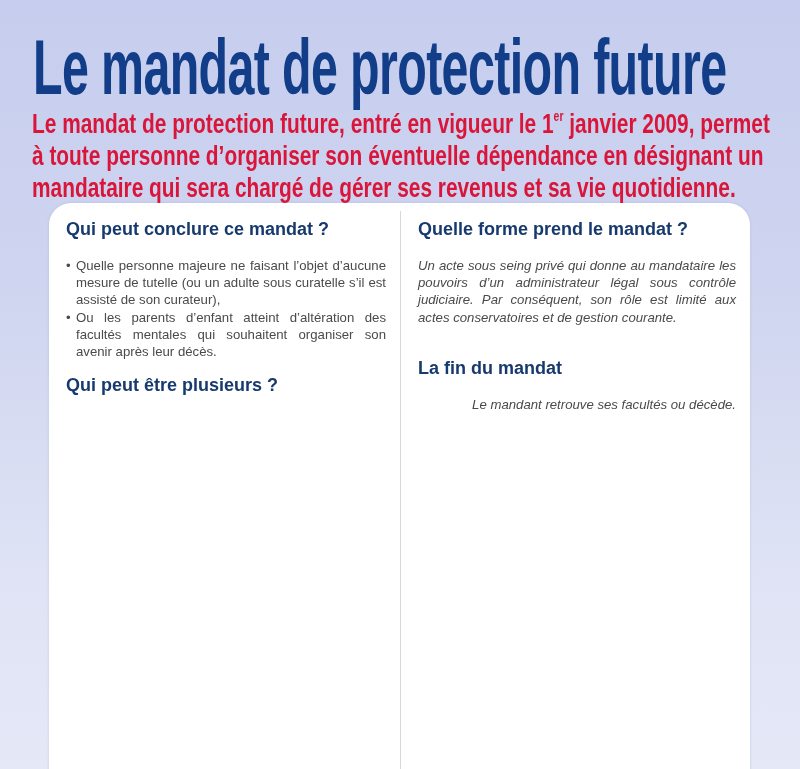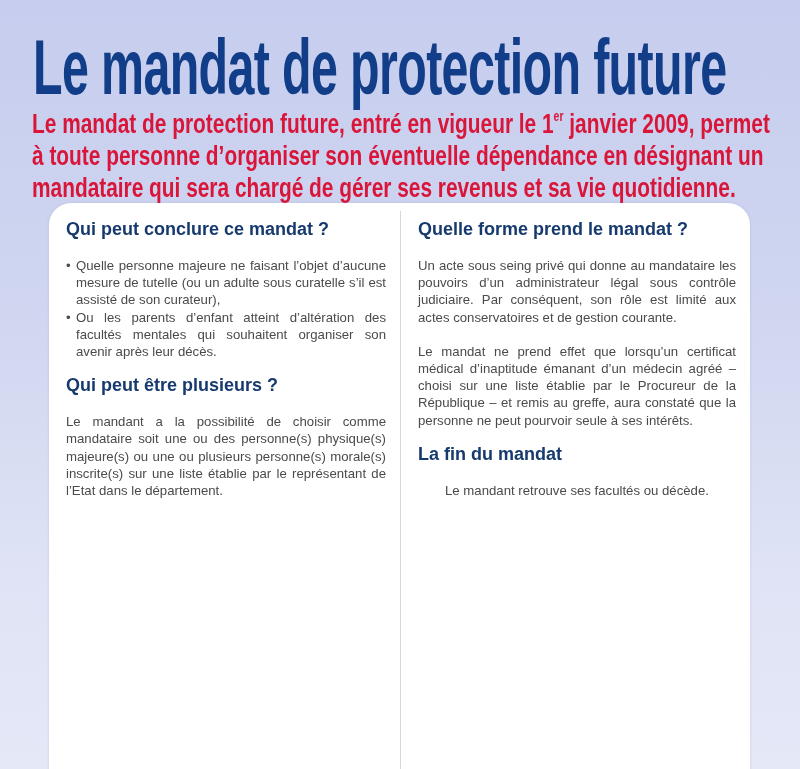--- a/index.html
+++ b/index.html
@@ -48,23 +48,23 @@
   .col { position: absolute; top: 18px; }
   .col-left { left: 17px; width: 320px; }
   .col-right { left: 369px; width: 318px; }
   .section { margin: 0; }
   .section-heading {
     font-weight: bold; font-size: 18px; color: #173a6e;
     margin: 0 0 19px 0; line-height: 17px;
   }
   .para {
     font-size: 13.2px; line-height: 17.2px; color: #4a4a4a;
-    text-align: justify; margin: 0;
+    text-align: justify; margin: 0; font-style: italic;
   }
-  .para.ragged { text-align: center; }
+  .para.ragged { text-align: right; }
   .bullet-list { list-style: none; padding: 0; margin: 0; }
   .bullet-list li {
     position: relative; padding-left: 10px;
     font-size: 13.2px; line-height: 17.2px; color: #4a4a4a;
     text-align: justify;
   }
   .bullet-list li .dot { position: absolute; left: 0; top: 0; }
   .gap-a { height: 17px; }
   .gap-b { height: 17px; }
 </style>
@@ -82,33 +82,31 @@
     <section class="section">
       <h2 class="section-heading">Qui peut conclure ce mandat ?</h2>
       <ul class="bullet-list">
         <li><span class="dot">•</span><span>Quelle personne majeure ne faisant l’objet d’aucune mesure de tutelle (ou un adulte sous curatelle s’il est assisté de son curateur),</span></li>
         <li><span class="dot">•</span><span>Ou les parents d’enfant atteint d’altération des facultés mentales qui souhaitent organiser son avenir après leur décès.</span></li>
       </ul>
     </section>
     <div class="gap-a"></div>
     <section class="section">
       <h2 class="section-heading">Qui peut être plusieurs ?</h2>
-      <p class="para">Le mandant a la possibilité de choisir comme mandataire soit une ou des personne(s) physique(s) majeure(s) ou une ou plusieurs personne(s) morale(s) inscrite(s) sur une liste établie par le représentant de l’Etat dans le département.</p>
     </section>
     <div class="gap-a"></div>
   </div>
 
   <div class="col col-right">
     <section class="section">
       <h2 class="section-heading">Quelle forme prend le mandat ?</h2>
       <p class="para">Un acte sous seing privé qui donne au mandataire les pouvoirs d’un administrateur légal sous contrôle judiciaire. Par conséquent, son rôle est limité aux actes conservatoires et de gestion courante.</p>
     </section>
     <div class="gap-b"></div>
     <section class="section">
-      <p class="para">Le mandat ne prend effet que lorsqu’un certificat médical d’inaptitude émanant d’un médecin agréé – choisi sur une liste établie par le Procureur de la République – et remis au greffe, aura constaté que la personne ne peut pourvoir seule à ses intérêts.</p>
     </section>
     <div class="gap-b"></div>
     <section class="section">
       <h2 class="section-heading">La fin du mandat</h2>
       <p class="para ragged">Le mandant retrouve ses facultés ou décède.</p>
     </section>
   </div>
 </div>
 
 </body></html>

